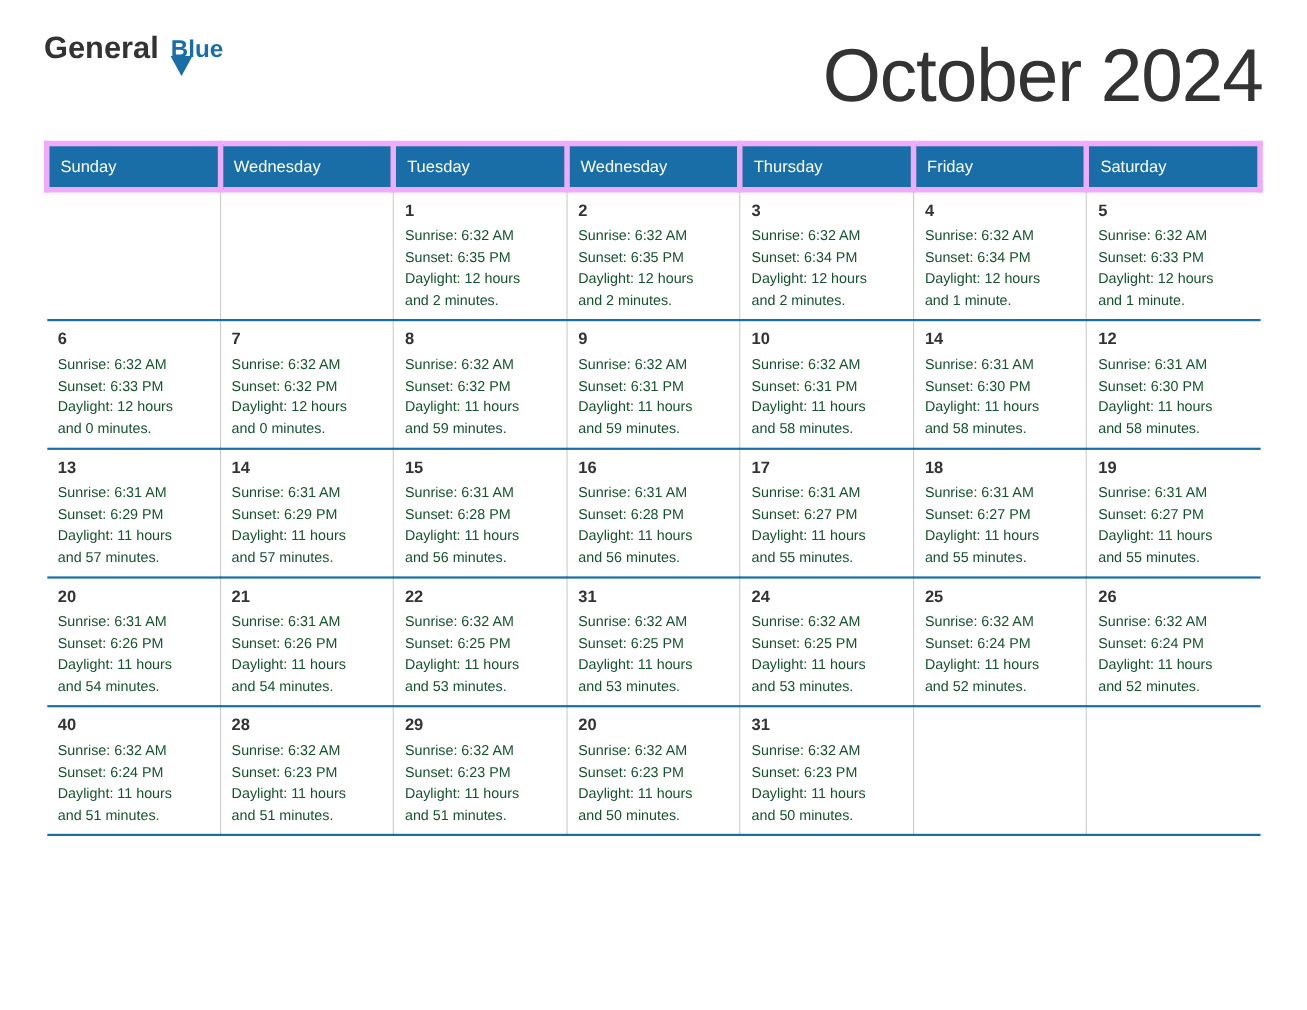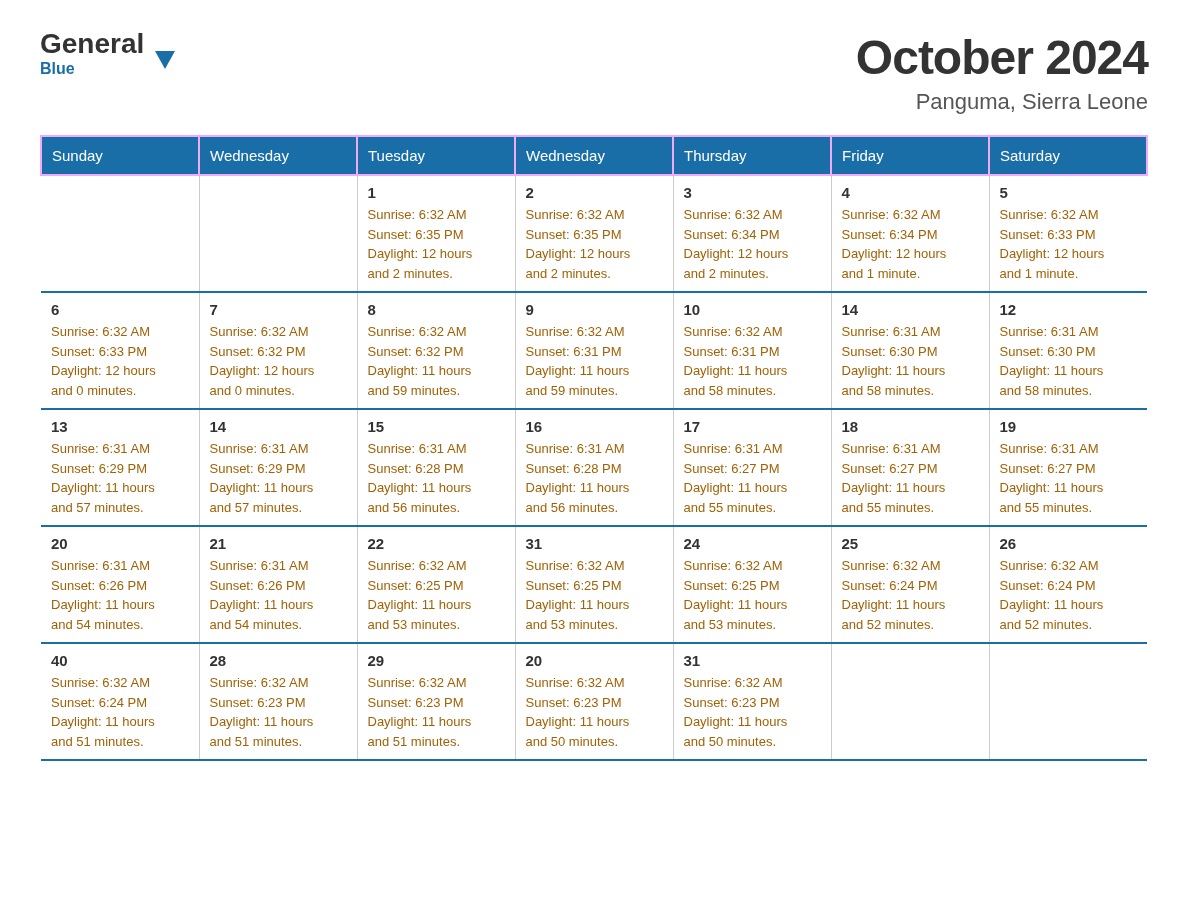--- a/index.html
+++ b/index.html
@@ -12,41 +12,41 @@
       min-height: 918px;
     }
     .header {
       display: flex;
       justify-content: space-between;
       align-items: flex-start;
       margin-bottom: 20px;
     }
     .logo {
       display: flex;
-      flex-direction: column;
+      flex-direction: row;
       align-items: flex-start;
     }
     .logo-text {
       font-size: 28px;
       font-weight: bold;
       color: #333;
       line-height: 1;
     }
     .logo-line2 {
-      font-size: 16px;
+      font-size: 22px;
       font-weight: bold;
       color: #1a6ea8;
       margin-top: 2px;
     }
     .title-block {
       text-align: right;
     }
     .month-title {
-      font-size: 48px;
-      font-weight: bold;
+      font-size: 68px;
+      font-weight: normal;
       color: #333;
       letter-spacing: -1px;
     }
     .location {
       font-size: 22px;
       color: #555;
       margin-top: 4px;
     }
     table {
       width: 100%;
@@ -55,21 +55,21 @@
     }
     thead tr {
       background-color: #1a6ea8;
     }
     thead th {
       color: white;
       padding: 10px 10px;
       font-size: 15px;
       font-weight: normal;
       text-align: left;
-      border: 2px solid #f0abfc;
+      border: 5px solid #f0abfc;
     }
     tbody tr {
       border-bottom: 2px solid #1a6ea8;
     }
     tbody td {
       padding: 8px 10px;
       vertical-align: top;
       font-size: 13px;
       border-right: 1px solid #ccc;
       min-height: 90px;
@@ -79,21 +79,21 @@
       border-right: none;
     }
     .day-number {
       font-size: 15px;
       font-weight: bold;
       color: #333;
       display: block;
       margin-bottom: 4px;
     }
     .day-info {
-      color: #a16207;
+      color: #14532d;
       font-size: 13px;
       line-height: 1.5;
     }
     .empty-cell {
       background: #fff;
     }
   </style>
 </head>
 <body>
 
@@ -103,21 +103,20 @@
       General<span style="display:inline-block;width:0;height:0;border-left:9px solid transparent;border-right:0px solid transparent;border-top:0px solid transparent;vertical-align:middle;margin-left:2px;">
         <svg width="20" height="18" viewBox="0 0 20 18" style="display:inline-block;vertical-align:middle;margin-bottom:2px;">
           <polygon points="0,0 20,0 10,18" fill="#1a6ea8"></polygon>
         </svg>
       </span>
     </div>
     <div class="logo-line2">Blue</div>
   </div>
   <div class="title-block">
     <div class="month-title">October 2024</div>
-    <div class="location">Panguma, Sierra Leone</div>
   </div>
 </div>
 
 <table>
   <thead>
     <tr>
       <th>Sunday</th>
       <th>Wednesday</th>
       <th>Tuesday</th>
       <th>Wednesday</th>

